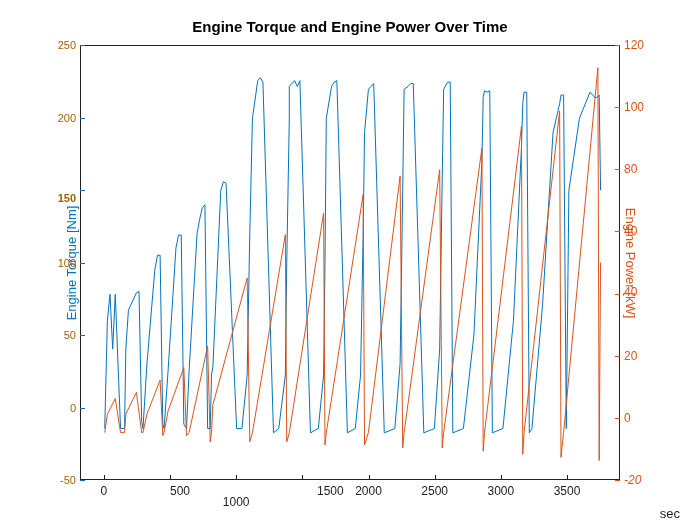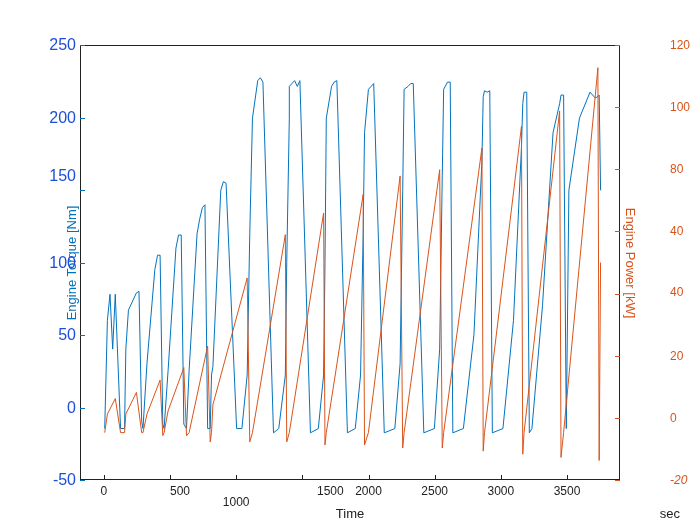--- a/index.html
+++ b/index.html
@@ -73,32 +73,31 @@
     top: 50%;
     transform: translateY(-50%) rotate(90deg);
     transform-origin: center;
     font-size: 13px;
     color: #D95319;
     white-space: nowrap;
   }
   .ytick-left {
     position: absolute;
     right: calc(100% - 76px);
-    font-size: 16px;
-    color: #1d4ed8;
+    font-size: 11px;
+    color: #a16207;
     transform: translateY(-50%);
     text-align: right;
   }
   .ytick-right {
     position: absolute;
     left: calc(80px + 540px + 4px);
     font-size: 12px;
     color: #D95319;
     transform: translateY(-50%);
-    margin-left: 46px;
   }
   .xtick {
     position: absolute;
     top: calc(45px + 435px + 4px);
     font-size: 12px;
     color: #222;
     transform: translateX(-50%);
   }
   .tick-line-left {
     position: absolute;
@@ -136,24 +135,24 @@
     bottom: calc(525px - 45px - 435px);
     width: 1px;
     background: #D95319;
   }
 </style>
 </head>
 <body>
 
 <div class="figure">
 
+  <div class="title">Engine Torque and Engine Power Over Time</div>
 
   <div class="ylabel-left">Engine Torque [Nm]</div>
   <div class="ylabel-right">Engine Power [kW]</div>
-  <div class="xlabel">Time</div>
   <div class="sec-label">sec</div>
 
   <div class="axes-border-left"></div>
   <div class="axes-border-right"></div>
 
   <div class="axes">
     <svg viewBox="0 0 540 435" preserveAspectRatio="none">
       <polyline id="torque-line" fill="none" stroke="#0072BD" stroke-width="1" points="23.8,384.3 26.5,275.5 29.1,249.4 31.8,304.5 34.4,249.4 39.7,384.3 43.7,384.3 45.0,304.5 47.6,265.4 55.6,248.0 58.2,246.5 60.9,377.0 62.2,384.3 66.2,319.0 74.1,224.8 76.8,210.2 79.4,210.2 82.1,379.9 83.4,384.3 87.4,326.3 95.3,203.0 97.9,189.9 100.6,189.9 103.2,379.9 105.9,384.3 108.5,326.3 116.5,188.5 119.1,174.0 121.8,162.4 124.4,159.5 127.1,384.3 129.7,384.3 131.0,330.6 132.4,321.9 140.3,145.0 142.9,136.3 145.6,137.8 156.2,384.3 161.5,384.3 166.8,330.6 169.4,188.5 172.1,72.5 177.4,34.8 180.0,31.9 182.6,36.3 193.2,388.6 198.5,384.3 205.1,330.6 206.5,217.5 209.1,72.5 209.1,40.6 214.4,34.8 217.1,40.6 219.7,34.8 230.3,388.6 238.2,384.3 243.5,330.6 244.9,217.5 246.2,72.5 251.5,40.6 254.1,36.3 256.8,34.8 267.4,388.6 275.3,384.3 280.6,330.6 283.2,188.5 284.6,87.0 288.5,43.5 291.2,40.6 293.8,37.7 304.4,388.6 315.0,384.3 320.3,319.0 322.9,145.0 324.3,43.5 328.2,40.6 330.9,37.7 333.5,37.7 344.1,388.6 354.7,384.3 360.0,304.5 362.6,130.5 364.0,43.5 367.9,36.3 370.6,36.3 373.2,388.6 383.8,384.3 394.4,290.0 402.4,116.0 403.7,50.8 405.0,45.0 407.6,46.4 410.3,45.0 412.9,388.6 423.5,384.3 434.1,275.5 442.1,101.5 443.4,58.0 444.7,46.4 447.4,46.4 450.0,388.6 452.6,384.3 463.2,261.0 473.8,87.0 480.4,58.0 481.8,49.3 484.4,49.3 487.1,384.3 489.7,145.0 500.3,72.5 510.9,46.4 516.2,52.2 518.8,50.8 520.1,49.3 521.5,145.0"></polyline>
       <polyline id="power-line" fill="none" stroke="#D95319" stroke-width="1" points="23.8,388.4 26.5,369.8 34.4,354.2 39.7,388.4 43.7,388.4 45.0,369.8 55.6,348.0 60.9,388.4 62.2,388.4 66.2,369.8 79.4,335.6 82.1,391.5 83.4,388.4 87.4,366.6 103.2,323.1 105.9,391.5 108.5,388.4 127.1,301.4 129.7,397.7 131.0,388.4 132.4,360.4 166.8,233.0 169.4,397.7 172.1,388.4 205.1,189.5 206.5,397.7 209.1,388.4 243.5,167.8 244.9,400.8 246.2,388.4 283.2,149.1 284.6,400.8 288.5,388.4 320.3,130.5 322.9,403.9 324.3,388.4 360.0,124.3 362.6,403.9 364.0,388.4 402.4,102.5 403.7,407.0 405.0,388.4 442.1,80.8 443.4,410.1 444.7,388.4 480.4,65.3 481.8,413.3 484.4,388.4 518.8,21.8 520.1,416.4 521.5,217.5"></polyline>
     </svg>
@@ -161,21 +160,21 @@
 
   <div id="tick-container">
       <div class="ytick-left" style="top: 480px;">-50</div>
       <div class="tick-line-left" style="top: 480px;"></div>
       <div class="ytick-left" style="top: 407.5px;">0</div>
       <div class="tick-line-left" style="top: 407.5px;"></div>
       <div class="ytick-left" style="top: 335px;">50</div>
       <div class="tick-line-left" style="top: 335px;"></div>
       <div class="ytick-left" style="top: 262.5px;">100</div>
       <div class="tick-line-left" style="top: 262.5px;"></div>
-      <div class="ytick-left" style="top: 176px;">150</div>
+      <div class="ytick-left" style="top: 198px; font-weight: bold;">150</div>
       <div class="tick-line-left" style="top: 190px;"></div>
       <div class="ytick-left" style="top: 117.5px;">200</div>
       <div class="tick-line-left" style="top: 117.5px;"></div>
       <div class="ytick-left" style="top: 45px;">250</div>
       <div class="tick-line-left" style="top: 45px;"></div>
       <div class="ytick-right" style="top: 480px; font-style: italic;">-20</div>
       <div class="tick-line-right" style="top: 480px;"></div>
       <div class="ytick-right" style="top: 417.857px;">0</div>
       <div class="tick-line-right" style="top: 417.857px;"></div>
       <div class="ytick-right" style="top: 355.714px;">20</div>

